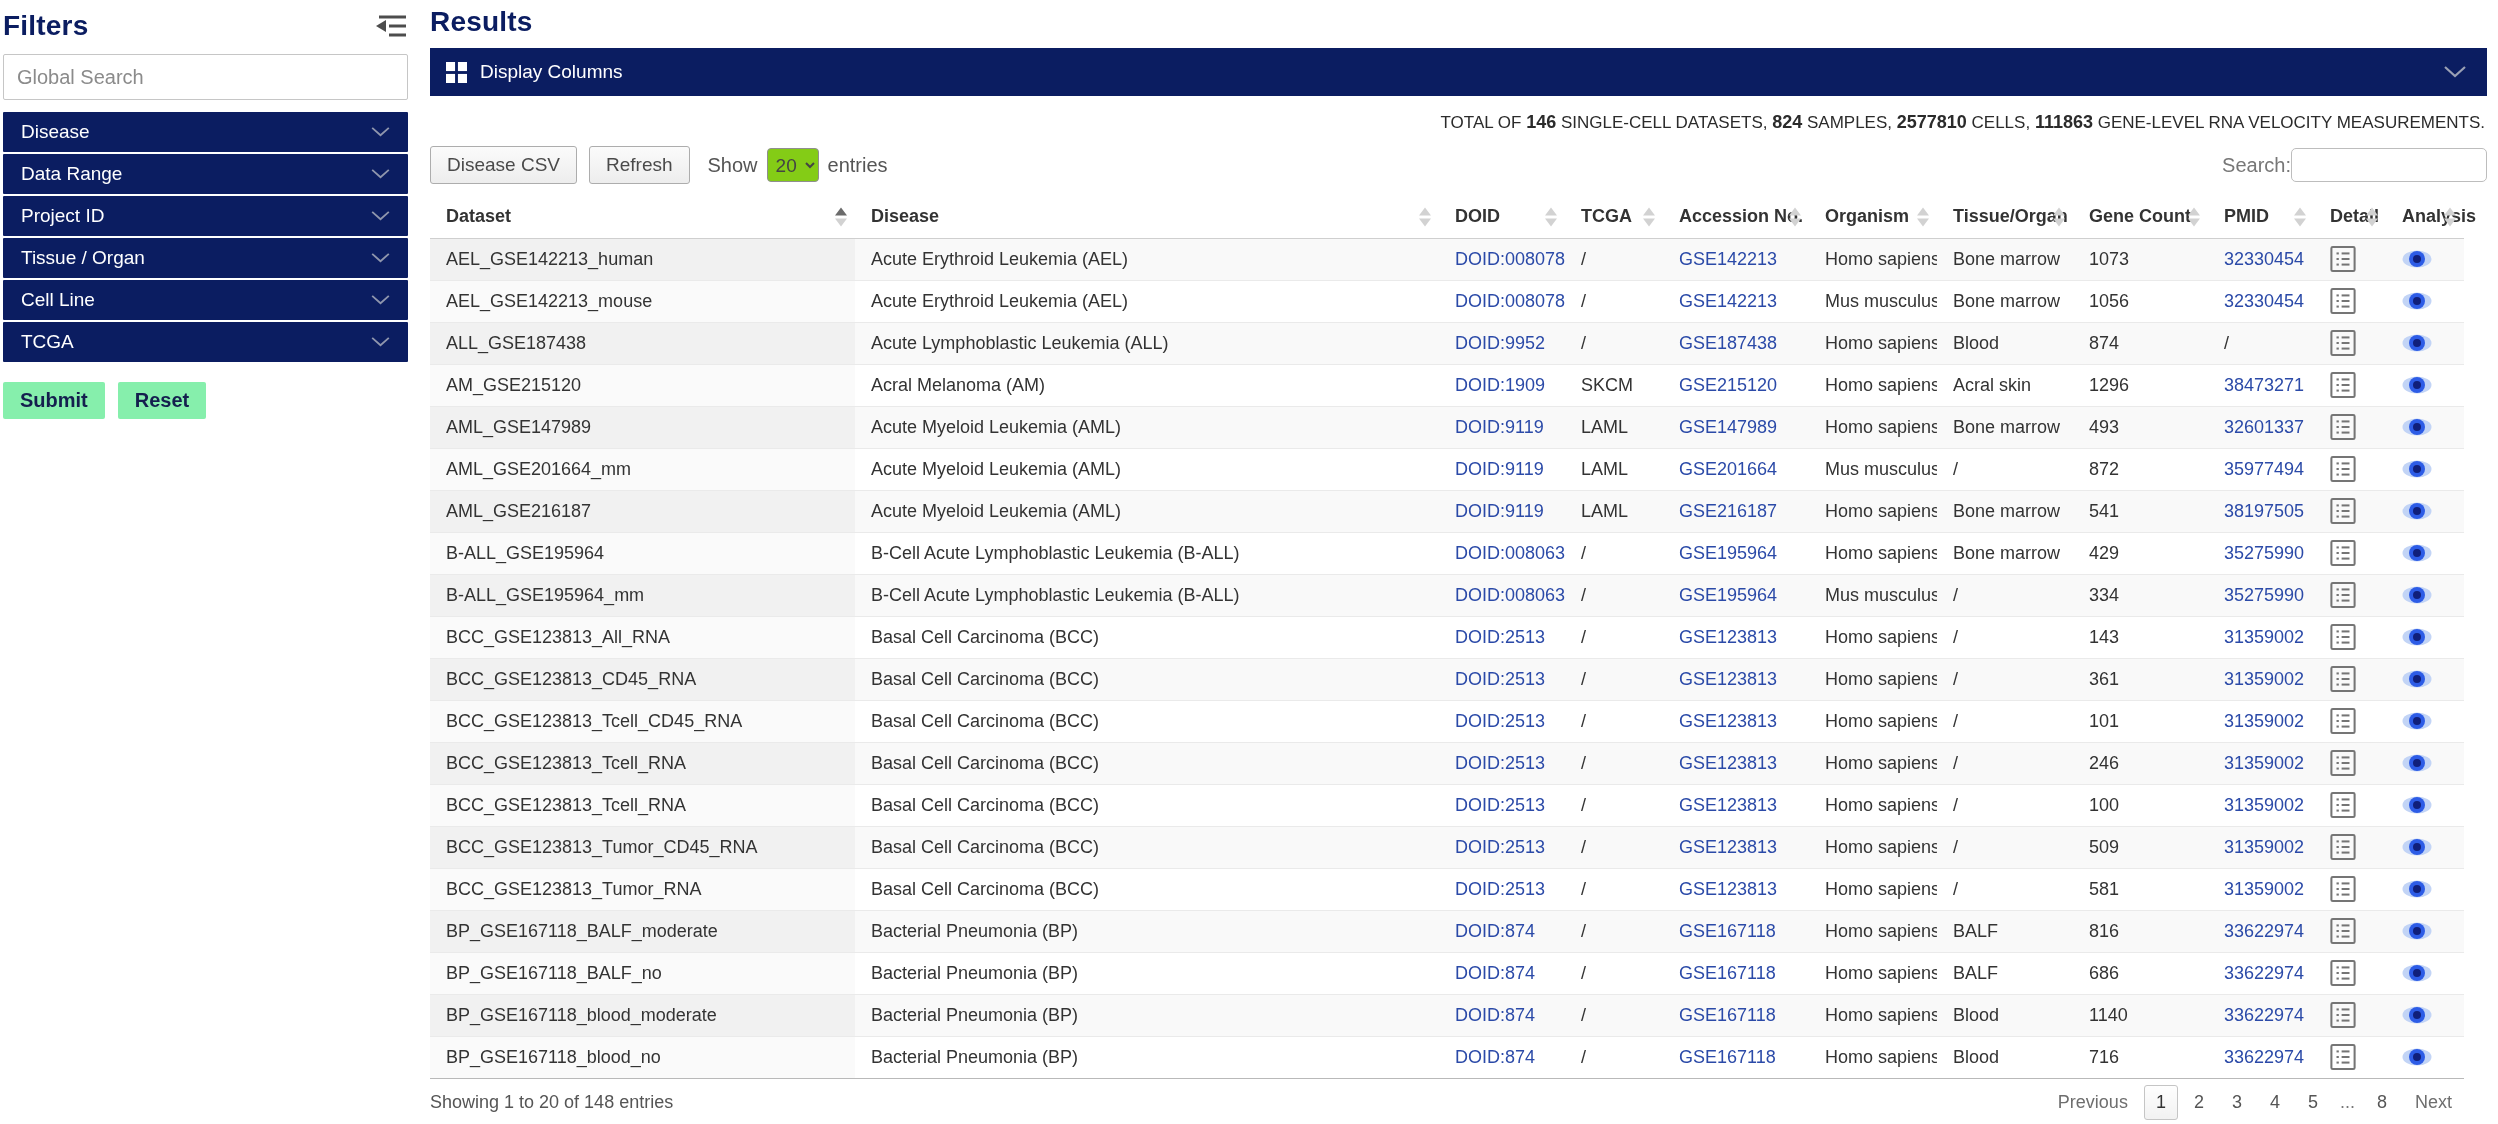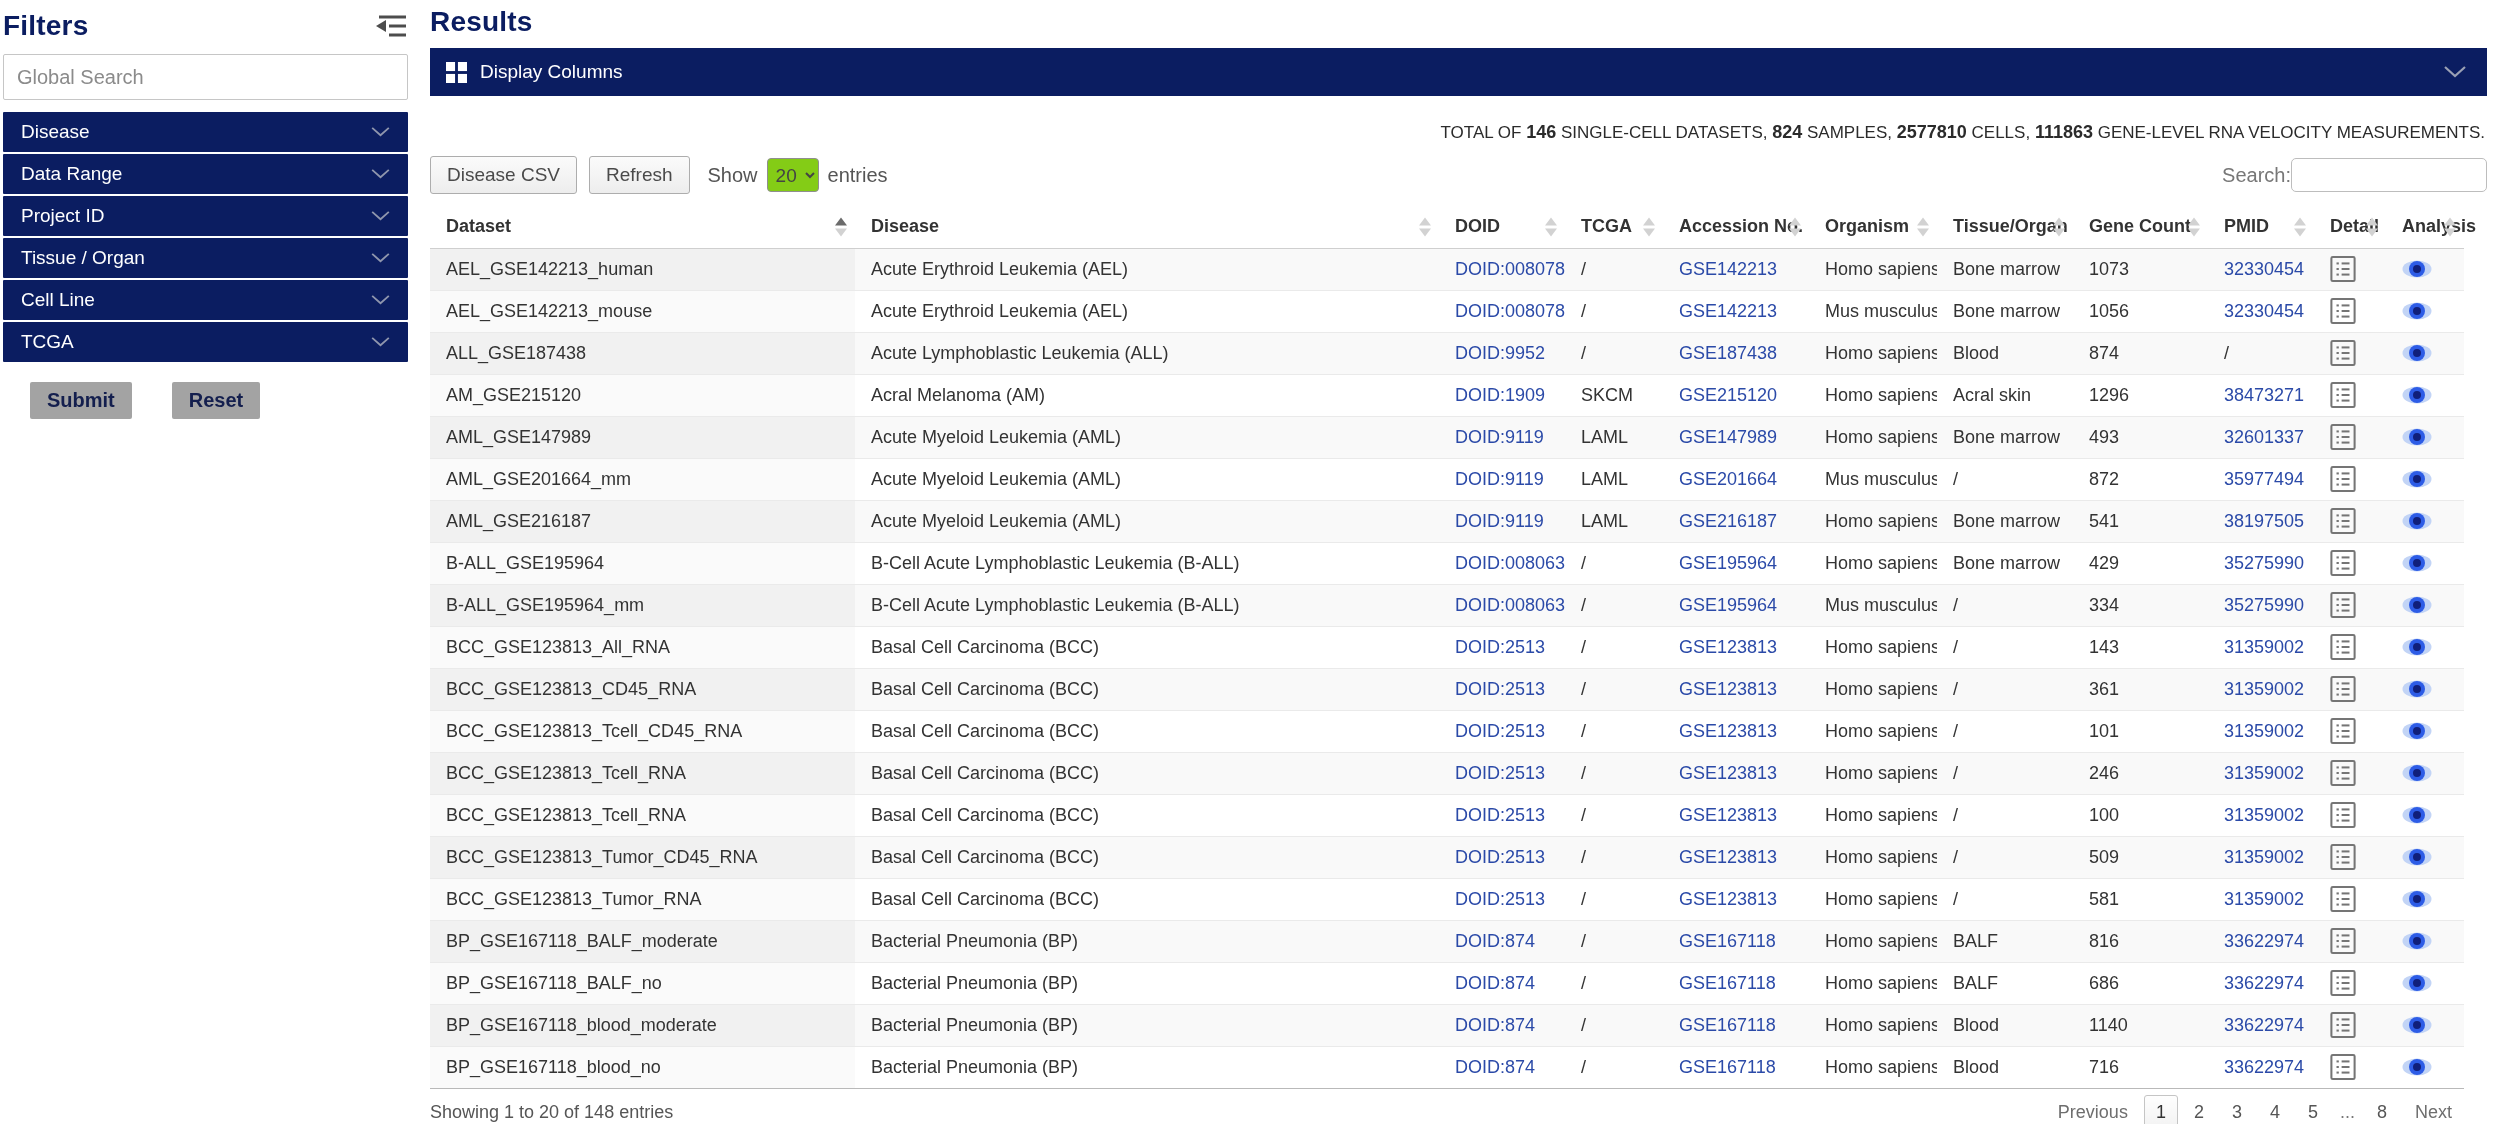--- a/index.html
+++ b/index.html
@@ -13,29 +13,29 @@
   .page-title { font-size:28px; font-weight:bold; color:#0b1d61; letter-spacing:.2px; }
   .collapse-btn { cursor:pointer; display:inline-flex; }
   .global-search { width:100%; height:46px; margin-top:10px; border:1px solid #c6c6c6; border-radius:2px;
                    font-size:20px; padding:0 13px; color:#ec4899; font-family:inherit; }
   .global-search::placeholder { color:#8b8b8b; }
   .accordion { margin-top:12px; }
   .acc-item { height:40px; background:#0b1d61; color:#fff; display:flex; align-items:center;
               justify-content:space-between; padding:0 17px 0 18px; margin-bottom:2px;
               font-size:19px; cursor:pointer; border-radius:1px; }
   .actions { margin-top:20px; display:flex; gap:13px; }
-  .flat-btn { background:#a3a3a3; border:none; color:#141f4e; font-weight:bold; font-size:20px;
-              padding:0 17px; height:37px; border-radius:2px; cursor:pointer; font-family:inherit;margin-left:27px; }
+  .flat-btn { background:#86efac; border:none; color:#141f4e; font-weight:bold; font-size:20px;
+              padding:0 17px; height:37px; border-radius:2px; cursor:pointer; font-family:inherit; }
 
   
   .main { flex:1; padding:6px 11px 0 0; }
   .display-bar { margin-top:10px; height:48px; background:#0b1d61; color:#fff; display:flex;
                  align-items:center; justify-content:space-between; padding:0 20px 0 16px; cursor:pointer; }
   .db-left { display:flex; align-items:flex-end; gap:13px; font-size:19px; }
-  .summary { margin-top:26px; text-align:right; font-size:17px; color:#2b2b2b; padding-right:2px; }
+  .summary { margin-top:16px; text-align:right; font-size:17px; color:#2b2b2b; padding-right:2px; }
   .summary b { font-size:18px; }
   .toolbar { margin-top:13px; display:flex; align-items:center; height:38px; }
   .dt-btn { border:1px solid #adadad; background:linear-gradient(#fbfbfb,#ededed); color:#4a4a4a;
             font-size:19px; height:38px; padding:0 16px; border-radius:3px; margin-right:12px;
             cursor:pointer; font-family:inherit; }
   .show-entries { display:flex; align-items:center; gap:9px; color:#555; font-size:20px; margin-left:6px; }
   .show-entries select { font-size:19px; color:#444; height:34px; border:1px solid #8f8f8f; border-radius:4px;
                          padding:0 4px; background:#84cc16; font-family:inherit; }
   .search-box { margin-left:auto; display:flex; align-items:center; color:#777; font-size:20px; }
   .search-box input { width:196px; height:34px; border:1px solid #bdbdbd; border-radius:5px;

